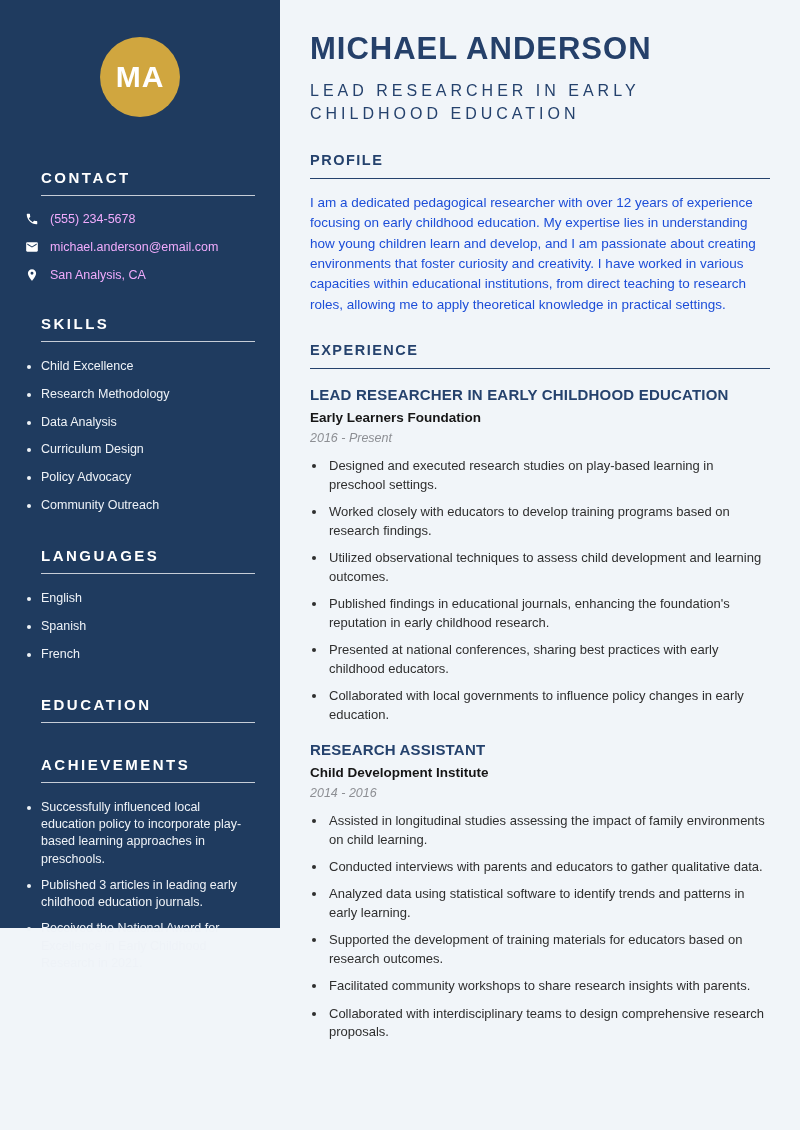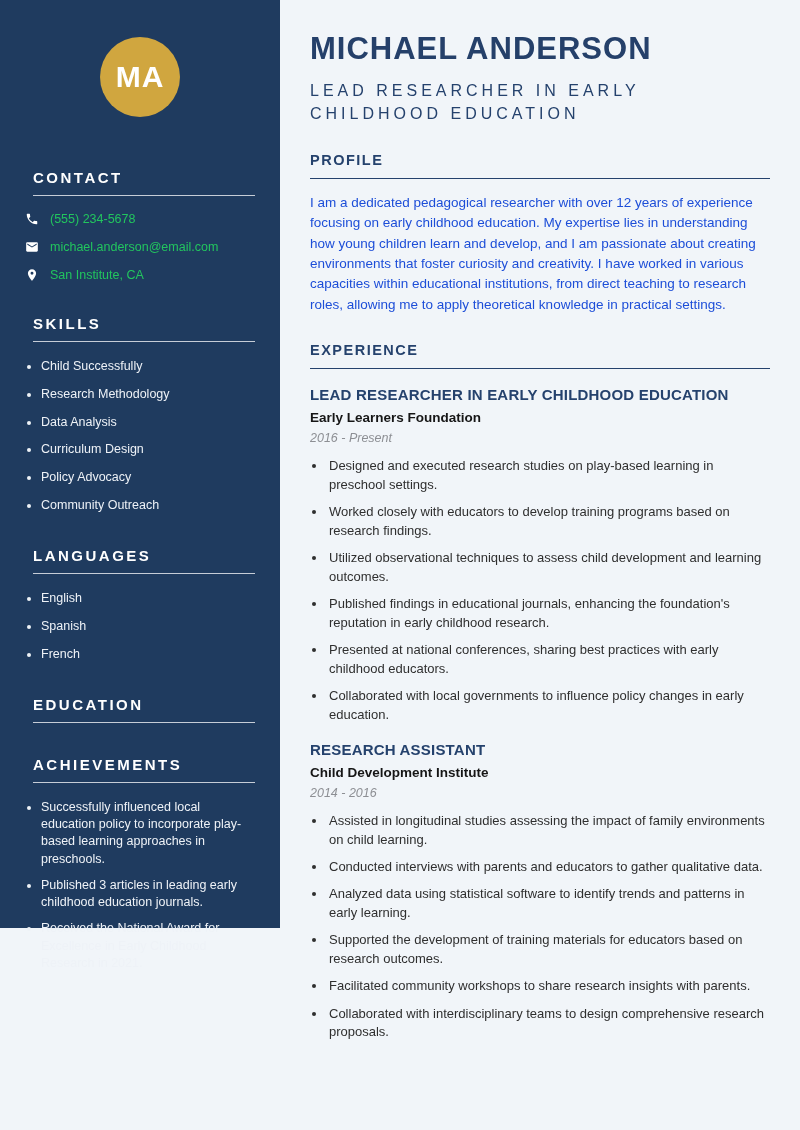--- a/index.html
+++ b/index.html
@@ -20,27 +20,27 @@
   .avatar {
     width: 80px; height: 80px; border-radius: 50%;
     background: #d0a63f; color: #ffffff;
     display: flex; align-items: center; justify-content: center;
     font-size: 30px; font-weight: bold; letter-spacing: 1px;
     margin: 0 auto 52px auto;
   }
   .side-section { margin-bottom: 33px; }
   .side-heading {
     font-size: 15px; font-weight: bold; color: #ffffff;
-    letter-spacing: 2.5px; margin: 0 0 0 8px;
+    letter-spacing: 2.5px; margin: 0 0 0 16px;
     padding-bottom: 9px; border-bottom: 1px solid rgba(255,255,255,0.75);
   }
   .contact-list { margin-top: 16px; }
   .contact-item {
     display: flex; align-items: flex-end; gap: 11px;
-    font-size: 12.5px; margin-bottom: 14px; color: #22c55e;
+    font-size: 12.5px; margin-bottom: 14px; color: #f0abfc;
   }
   .cicon { width: 14px; height: 14px; flex-shrink: 0; display: inline-flex; }
   .cicon svg { width: 14px; height: 14px; fill: #ffffff; }
   .side-list {
     margin: 16px 0 0 0; padding: 0 0 0 16px; list-style: disc;
   }
   .side-list li {
     font-size: 12.5px; margin-bottom: 10.5px; color: #eef2f7;
     line-height: 1.38;
   }
@@ -119,30 +119,30 @@
               </svg>
           </span>
           <span>michael.anderson@email.com</span>
         </div>
         <div class="contact-item">
           <span class="cicon">
             <svg viewBox="0 0 24 24">
                 <path d="M12 2C8.13 2 5 5.13 5 9c0 5.25 7 13 7 13s7-7.75 7-13c0-3.87-3.13-7-7-7zm0 9.5a2.5 2.5 0 1 1 0-5 2.5 2.5 0 0 1 0 5z"></path>
               </svg>
           </span>
-          <span>San Institute, CA</span>
+          <span>San Analysis, CA</span>
         </div>
       </div>
     </section>
 
     <section class="side-section">
       <h2 class="side-heading">SKILLS</h2>
       <ul class="side-list">
 
-      <li>Child Successfully</li>
+      <li>Child Excellence</li>
           <li>Research Methodology</li>
           <li>Data Analysis</li>
           <li>Curriculum Design</li>
           <li>Policy Advocacy</li>
           <li>Community Outreach</li>
         </ul>
     </section>
 
     <section class="side-section">
       <h2 class="side-heading">LANGUAGES</h2>

